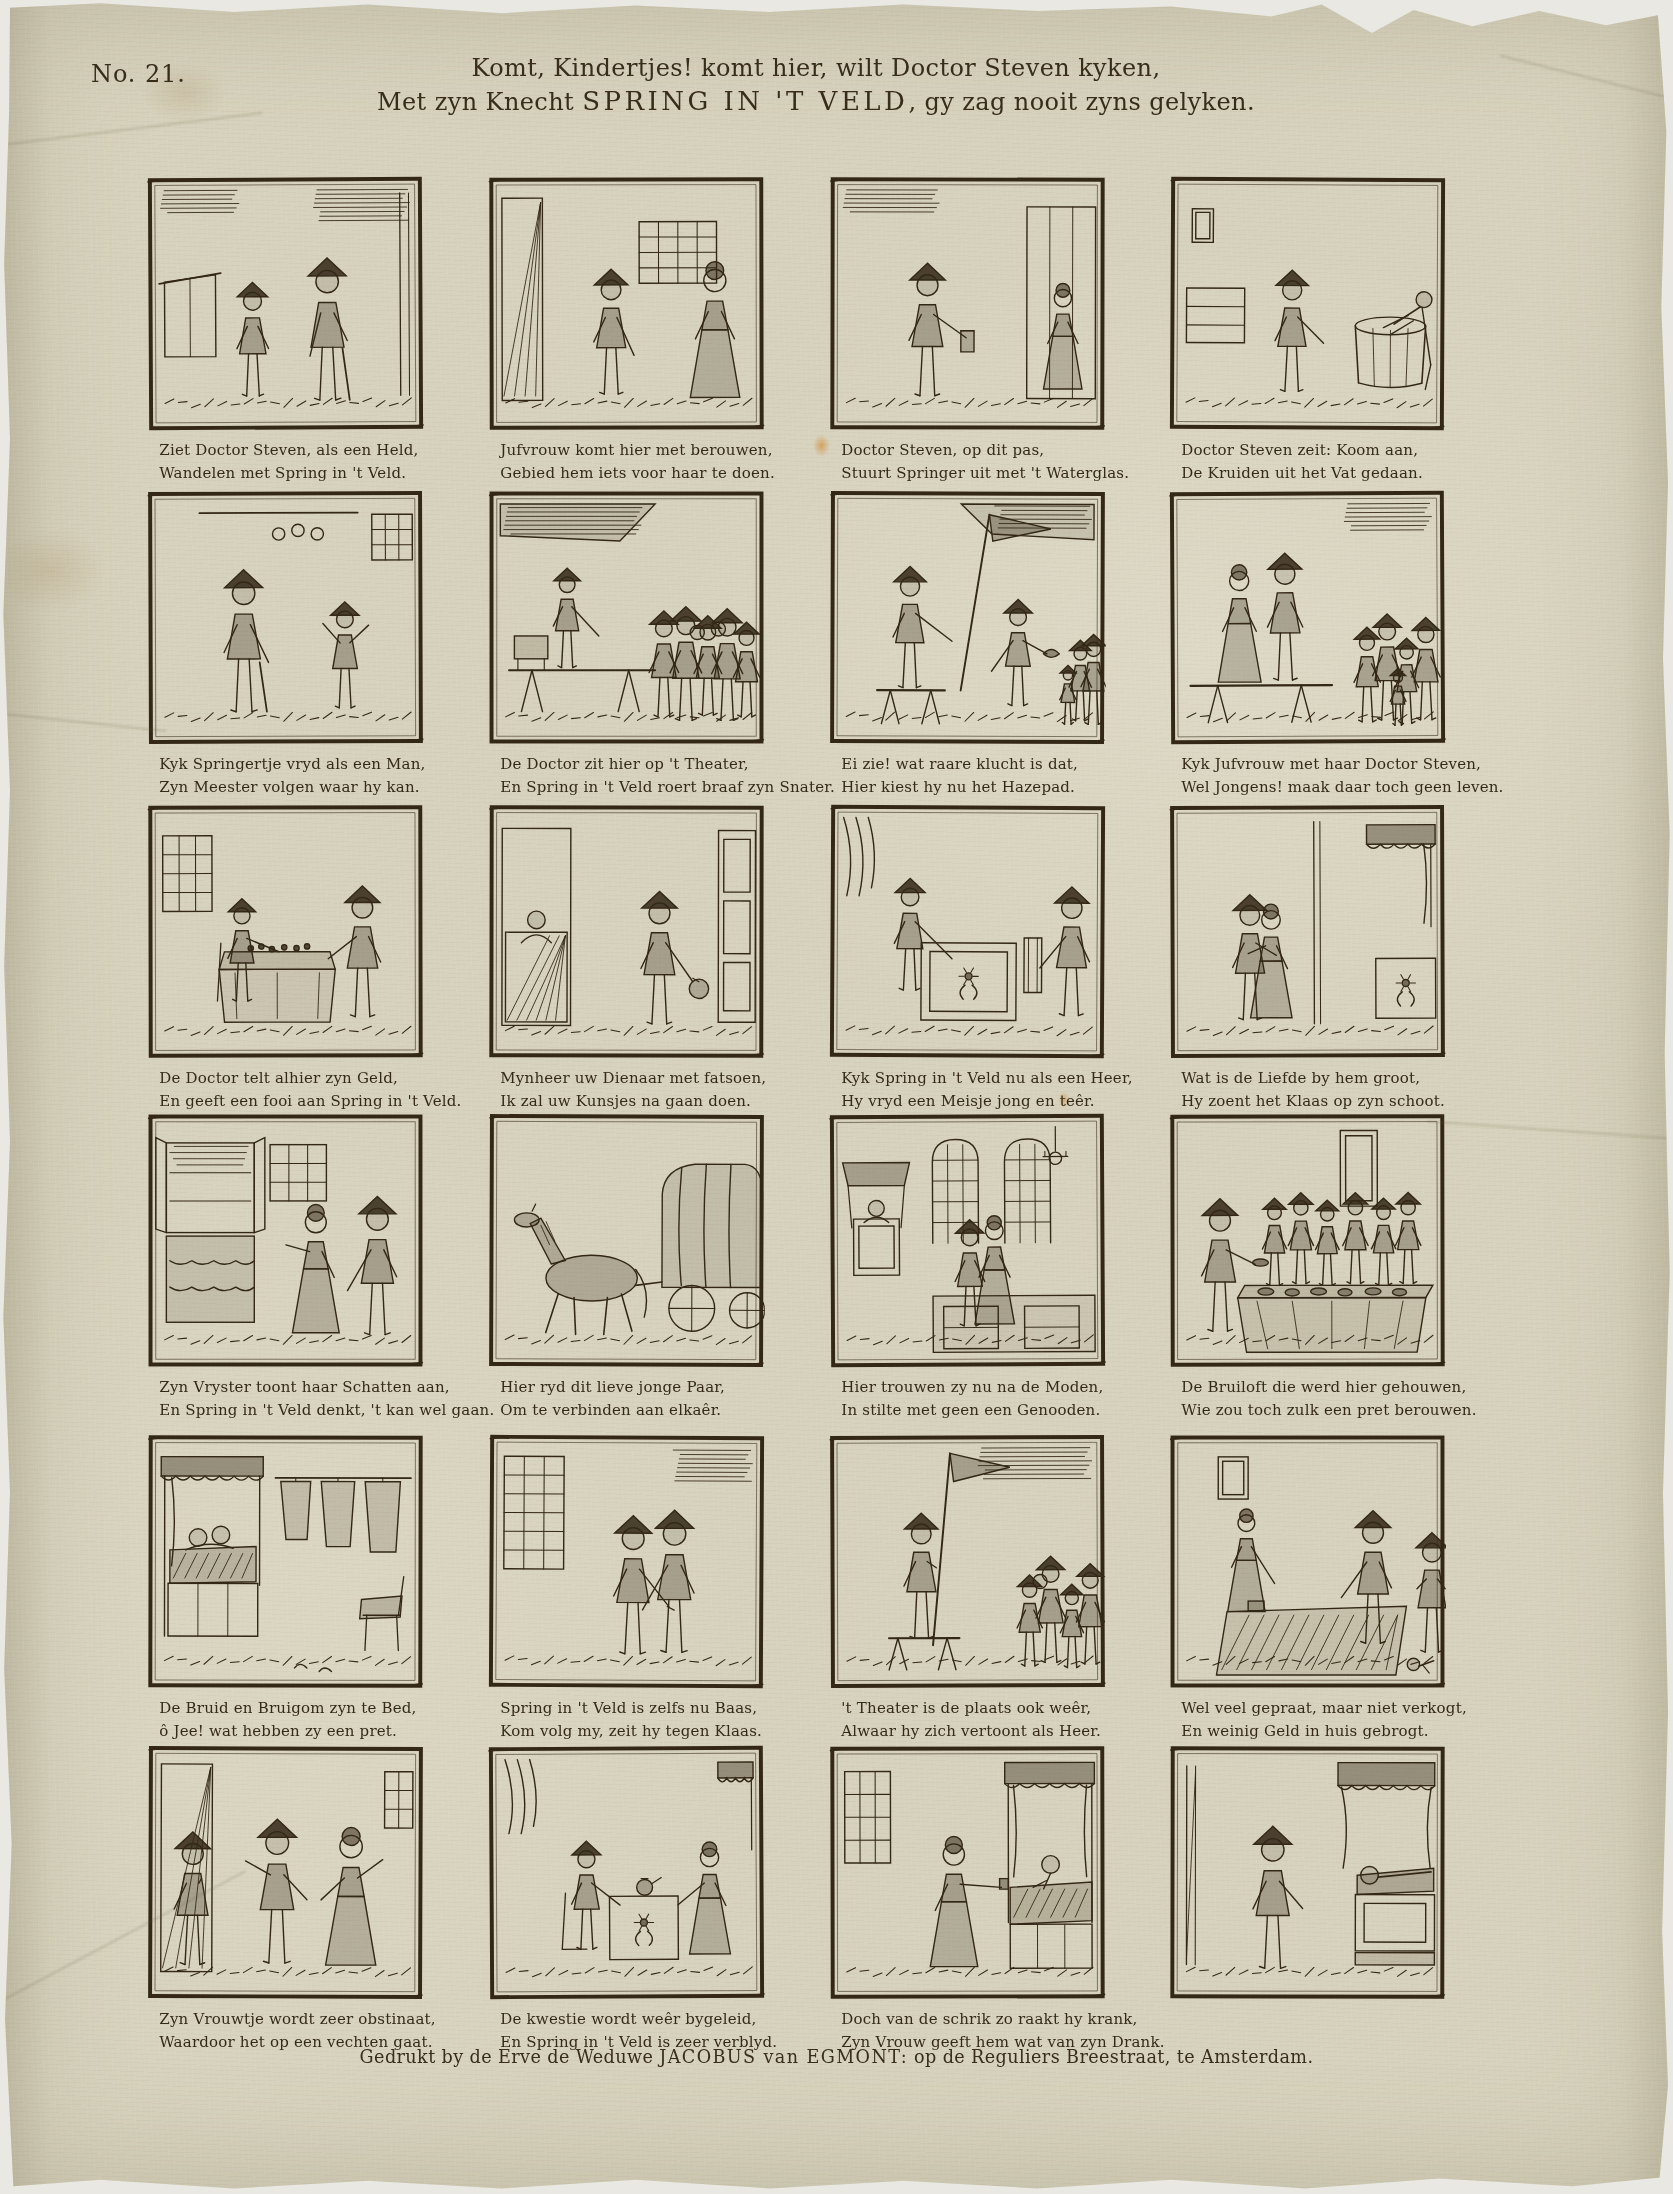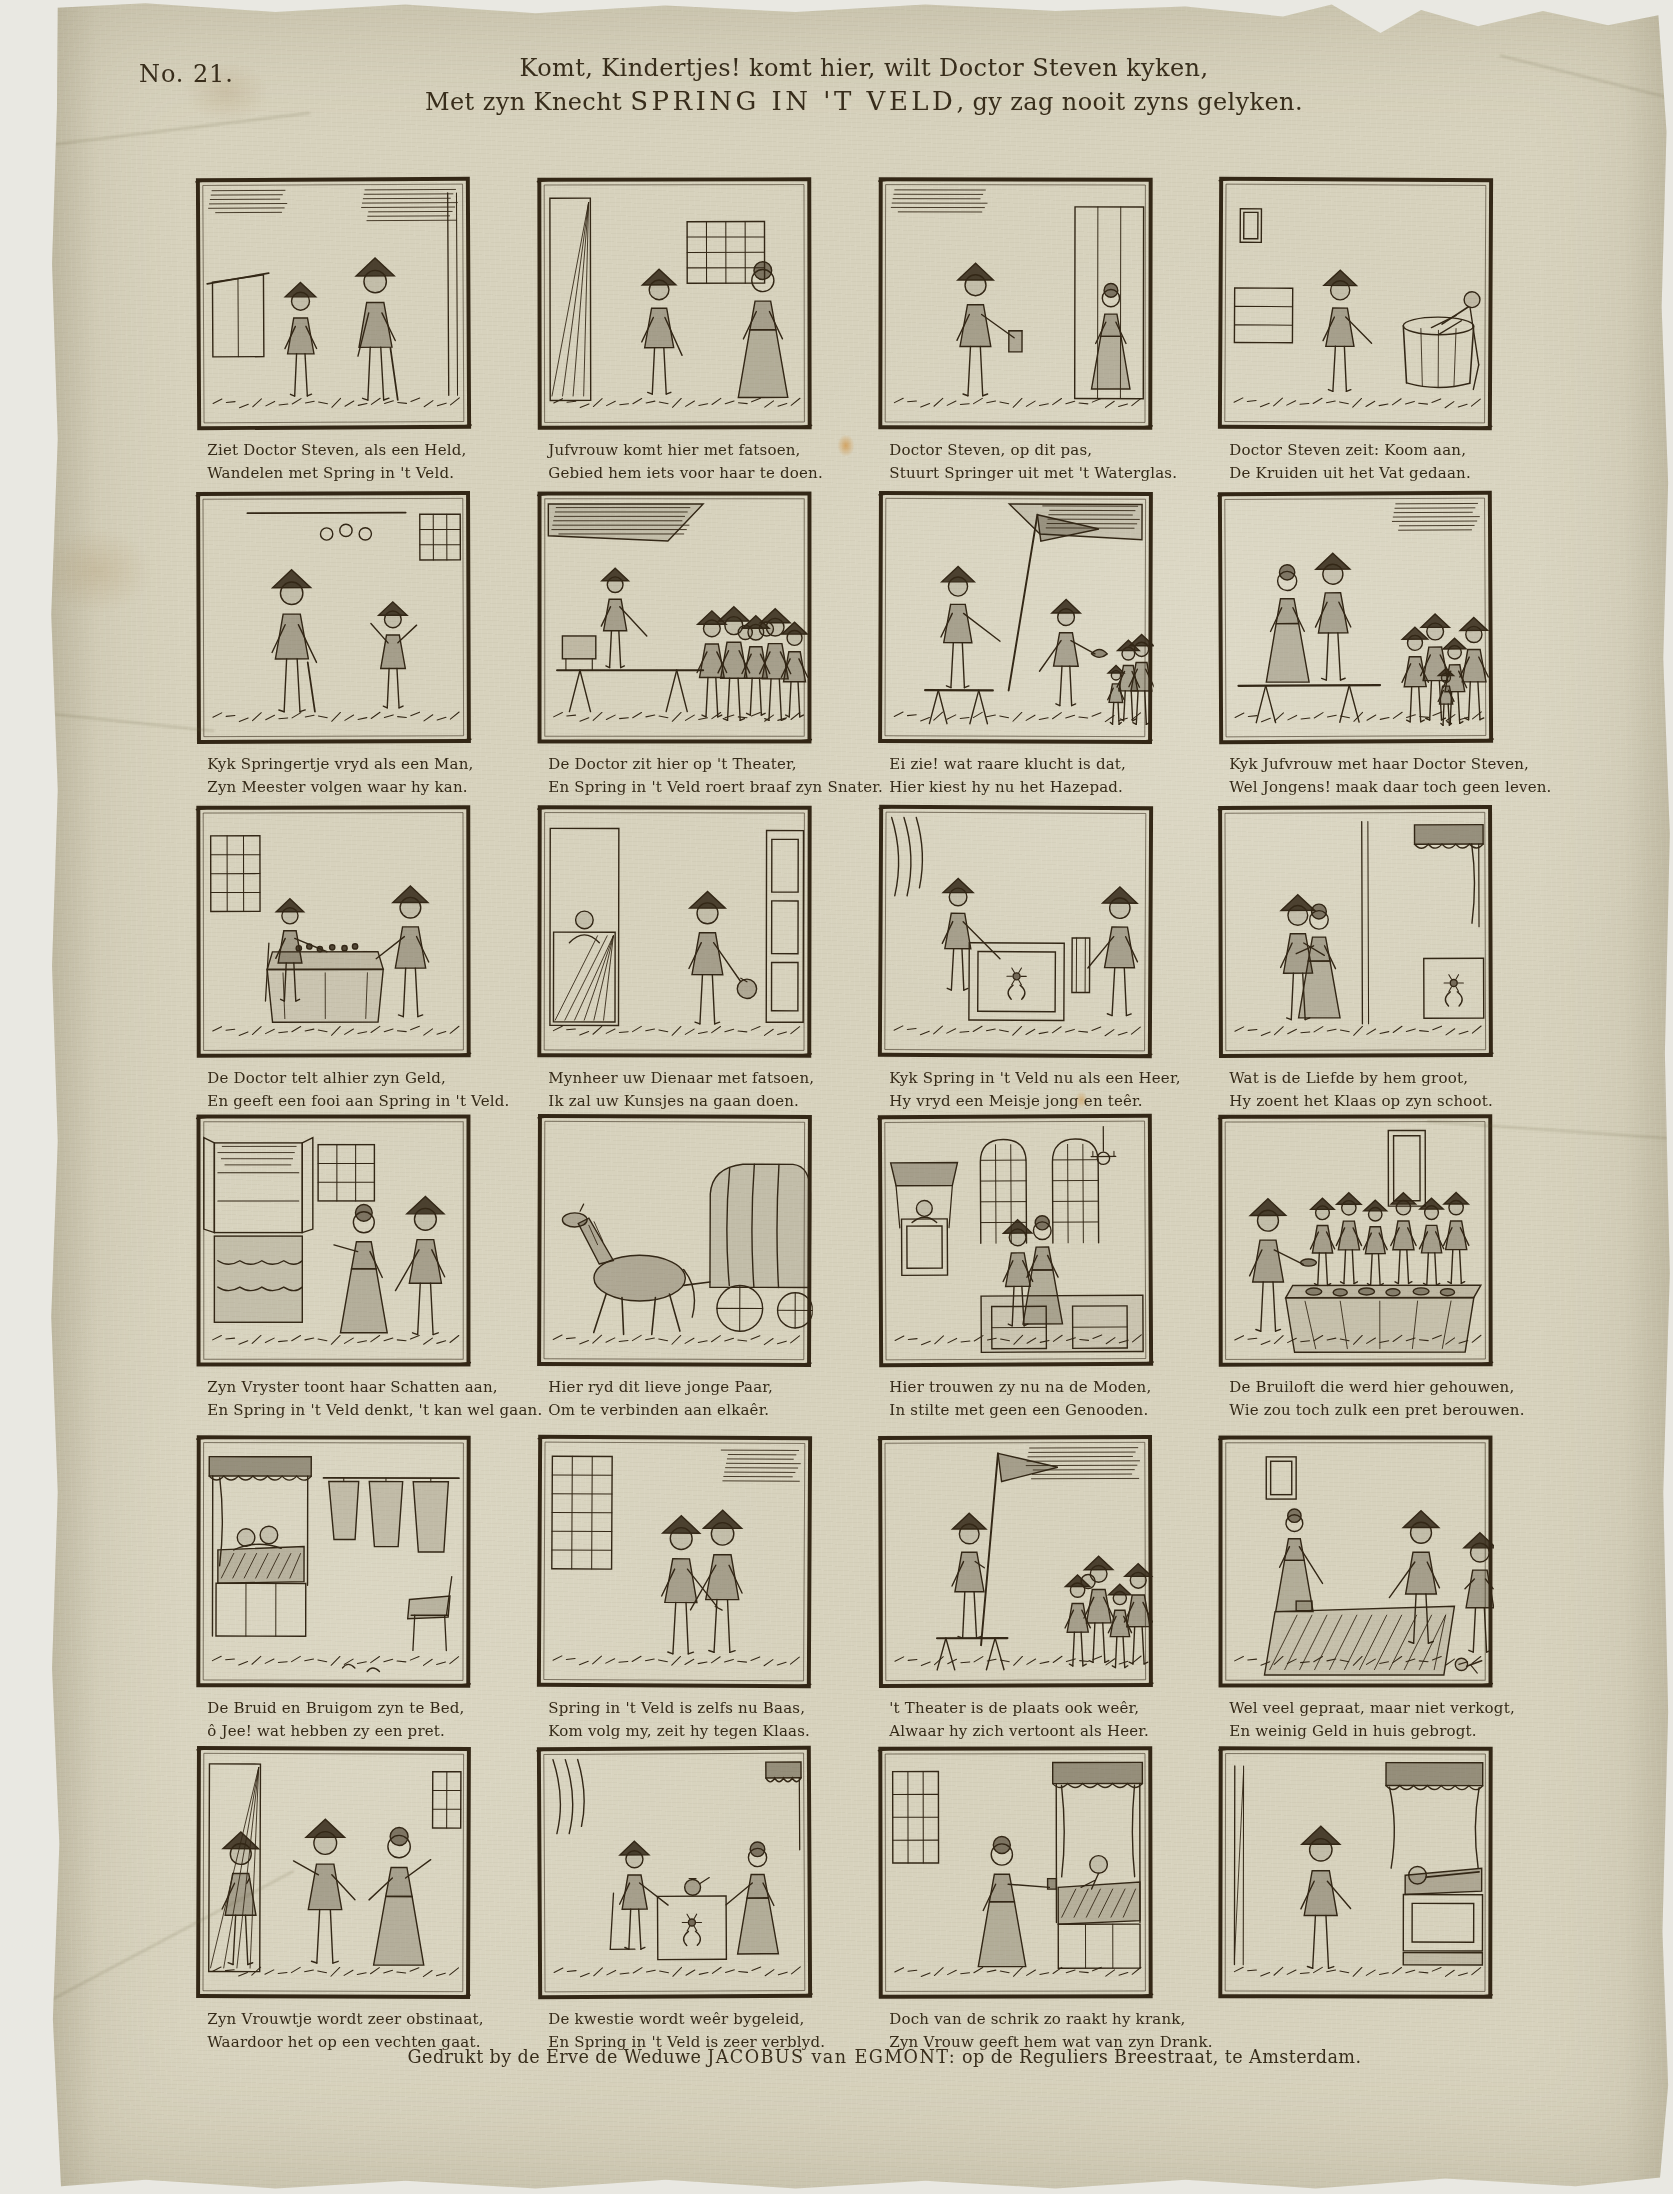--- a/index.html
+++ b/index.html
@@ -14,21 +14,20 @@
       radial-gradient(61px 44px at 11% 4.2%, rgba(140,100,45,.14), transparent 70%),
       radial-gradient(790px 614px at 72% 30%, rgba(255,255,248,.16), transparent 70%),
       radial-gradient(614px 790px at 20% 75%, rgba(255,255,246,.10), transparent 70%),
       repeating-linear-gradient(88deg, rgba(255,255,255,.05) 0 0.9px, rgba(0,0,0,0) 0.9px 5.3px),
       repeating-linear-gradient(2deg, rgba(90,80,55,.04) 0 0.9px, rgba(0,0,0,0) 0.9px 4.4px),
       linear-gradient(90deg, rgba(110,100,70,.14), rgba(0,0,0,0) 3%),
       linear-gradient(270deg, rgba(110,100,70,.12), rgba(0,0,0,0) 3%),
       #d7d2bd;
     box-shadow: inset 0 0 123px rgba(115,105,75,.28);
     clip-path: polygon(0.6% 0.35%, 6% 0.15%, 14% 0.55%, 22% 0.2%, 30% 0.6%, 38% 0.25%, 46% 0.55%, 54% 0.2%, 62% 0.5%, 70% 0.3%, 76% 0.75%, 79% 0.2%, 82% 1.5%, 84.5% 0.45%, 88% 1.2%, 92% 0.5%, 96% 1.15%, 99.1% 0.7%, 99.6% 6%, 99.3% 14%, 99.7% 22%, 99.4% 30%, 99.8% 38%, 99.5% 48%, 99.8% 58%, 99.4% 68%, 99.7% 78%, 99.35% 88%, 99.7% 95%, 99.2% 99.2%, 94% 99.6%, 86% 99.25%, 78% 99.7%, 70% 99.3%, 62% 99.7%, 54% 99.35%, 46% 99.7%, 38% 99.3%, 30% 99.7%, 22% 99.35%, 14% 99.7%, 6% 99.3%, 0.8% 99.6%, 0.3% 92%, 0.7% 84%, 0.25% 76%, 0.6% 68%, 0.2% 60%, 0.6% 52%, 0.25% 44%, 0.6% 36%, 0.2% 28%, 0.6% 20%, 0.25% 12%, 0.55% 5%);
-    margin-left: 48px;
   }
   .no-label{position:absolute;left:91px;top:60px;font-size:24px;letter-spacing:0.9px;color:#382d1b;}
   .title{position:absolute;left:219px;top:54px;width:1194px;text-align:center;color:#382d1b;}
   .t1{font-size:24px;letter-spacing:0.4px;white-space:nowrap;}
   .t2{font-size:24px;margin-top:4.4px;letter-spacing:0.4px;white-space:nowrap;}
   .t2 .emph{font-size:26px;letter-spacing:3.5px;}
   #grid{position:absolute;left:0;top:0;width:1506px;height:2054px;}
   .cell{position:absolute;width:341px;}
   .cell svg{display:block;}
   .cap{margin-top:8px;padding-left:12.3px;font-size:15px;line-height:1.52;color:#352a18;white-space:nowrap;letter-spacing:0.2px;}
@@ -170,21 +169,21 @@
               <line x1="200" y1="260" x2="210" y2="253" stroke-width="1.2"></line>
               <line x1="215" y1="259" x2="225" y2="256" stroke-width="1.2"></line>
               <line x1="230" y1="258" x2="240" y2="259" stroke-width="1.2"></line>
               <line x1="245" y1="257" x2="255" y2="253" stroke-width="1.2"></line>
               <line x1="260" y1="263" x2="270" y2="256" stroke-width="1.2"></line>
               <line x1="275" y1="262" x2="285" y2="259" stroke-width="1.2"></line>
               <line x1="290" y1="261" x2="300" y2="253" stroke-width="1.2"></line>
             </g>
           </svg>
           <div class="cap">
-            <div>Jufvrouw komt hier met fatsoen,</div>
+            <div>Jufvrouw komt hier met berouwen,</div>
             <div>Gebied hem iets voor haar te doen.</div>
           </div>
         </div>
         <div class="cell" style="left: 829px; top: 176px;">
           <svg width="277" height="255" viewBox="0 0 315 290" style="transform:rotate(0.1deg)">
             <g stroke="#332716" stroke-width="1.6" stroke-linecap="round" fill="none">
               <rect x="4" y="4" width="307" height="282" fill="none" stroke-width="4.5"></rect>
               <rect x="10" y="10" width="295" height="270" fill="none" stroke-width="1" opacity=".65"></rect>
               <line x1="2" y1="6" x2="18" y2="4" stroke-width="2"></line>
               <line x1="297" y1="286" x2="313" y2="284" stroke-width="2"></line>

